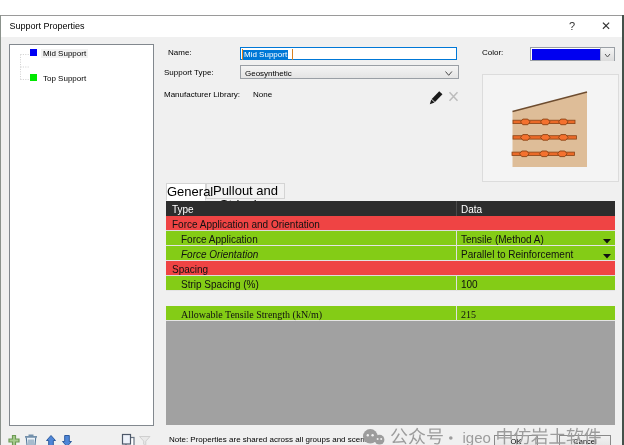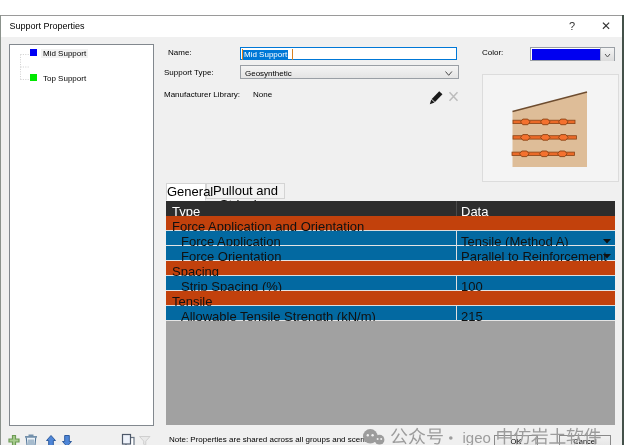--- a/index.html
+++ b/index.html
@@ -23,24 +23,24 @@
   .combo{left:240px;top:50px;width:219px;height:14px;background:linear-gradient(#f4f4f4,#e4e4e4);border:1px solid #9a9fa5;box-sizing:border-box;font-size:8px;color:#000;}
   .combotext{position:absolute;left:4px;top:2.5px;}
   .colorcombo{left:530px;top:32px;width:85px;height:14px;background:#fff;border:1px solid #9a9fa5;box-sizing:border-box;}
   .colorfill{position:absolute;left:1px;top:1px;width:70px;height:11px;background:#0000f0;}
   .colorbtn{position:absolute;right:0px;top:0px;width:13px;height:13px;background:linear-gradient(#f4f4f4,#dcdcdc);border-left:1px solid #b5b8bc;}
   
   .preview{left:482px;top:59px;width:137px;height:108px;background:#f4f4f4;border:1px solid #dcdcdc;box-sizing:border-box;}
   
   .tab{top:168px;height:16px;font-size:13px;color:#000;border:1px solid #d4d4d4;box-sizing:border-box;background:#f2f2f2;text-align:center;}
   .tabactive{background:#fff;border-bottom:1px solid #fff;height:18px;z-index:3;}
-  .trow{position:absolute;left:0;width:449px;height:15px;font-size:13px;box-sizing:border-box;}
+  .trow{position:absolute;left:0;width:449px;height:15px;font-size:10px;box-sizing:border-box;}
   .hdr{background:#2d2d2d;color:#fff;}
-  .sect{background:#c2410c;color:#111;border-bottom:1px solid #dcdcdc;}
-  .item{background:#0369a1;color:#111;border-bottom:1px solid #e4e4e4;}
+  .sect{background:#ef4444;color:#111;border-bottom:1px solid #dcdcdc;}
+  .item{background:#84cc16;color:#111;border-bottom:1px solid #e4e4e4;}
   .ct{position:absolute;top:3px;}
   .cdiv{position:absolute;left:290px;top:0;width:1px;height:15px;background:#e0e0e0;}
   .grayarea{left:166px;top:306px;width:449px;height:104px;background:#a1a1a1;}
   
   .note{left:169px;top:420px;font-size:8px;color:#000;}
   .btn{top:420px;width:44px;height:14px;background:linear-gradient(#f2f2f2,#e3e3e3);border:1px solid #8a8a8a;box-sizing:border-box;font-size:7.5px;text-align:center;line-height:12px;color:#000;}
 </style>
 </head>
 <body>
 <div class="dlg">
@@ -165,39 +165,36 @@
     </div>
   <div class="abs trow item" style="left:166px;top:216px;">
       <span class="ct" style="left:15px;">Force Application</span>
       <span class="cdiv"></span>
       <span class="ct" style="left:295px;">Tensile (Method A)</span>
     <svg width="8" height="6" style="position:absolute;left:437px;top:8px;">
         <path d="M0 0 h8 l-4 4.4 z" fill="#111"></path>
       </svg>
     </div>
   <div class="abs trow item" style="left:166px;top:231px;">
-      <span class="ct" style="left:15px;">Force Orientation</span>
+      <span class="ct" style="left:15px;font-style:italic;">Force Orientation</span>
       <span class="cdiv"></span>
       <span class="ct" style="left:295px;">Parallel to Reinforcement</span>
     <svg width="8" height="6" style="position:absolute;left:437px;top:8px;">
         <path d="M0 0 h8 l-4 4.4 z" fill="#111"></path>
       </svg>
     </div>
   <div class="abs trow sect" style="left:166px;top:246px;">
       <span class="ct" style="left:6px;">Spacing</span>
     </div>
   <div class="abs trow item" style="left:166px;top:261px;">
       <span class="ct" style="left:15px;">Strip Spacing (%)</span>
       <span class="cdiv"></span>
       <span class="ct" style="left:295px;">100</span>
     </div>
-  <div class="abs trow sect" style="left:166px;top:276px;">
-      <span class="ct" style="left:6px;">Tensile</span>
-    </div>
-  <div class="abs trow item" style="left:166px;top:291px;">
+  <div class="abs trow item" style="left:166px;top:291px;font-family:Liberation Serif, serif;">
       <span class="ct" style="left:15px;">Allowable Tensile Strength (kN/m)</span>
       <span class="cdiv"></span>
       <span class="ct" style="left:295px;">215</span>
     </div>
   <div class="abs grayarea"></div>
 
   <div class="abs note">Note: Properties are shared across all groups and scenarios.</div>
   <div class="abs btn" style="left:494px;">OK</div>
   <div class="abs btn" style="left:559px;width:52px;">Cancel</div>
 

